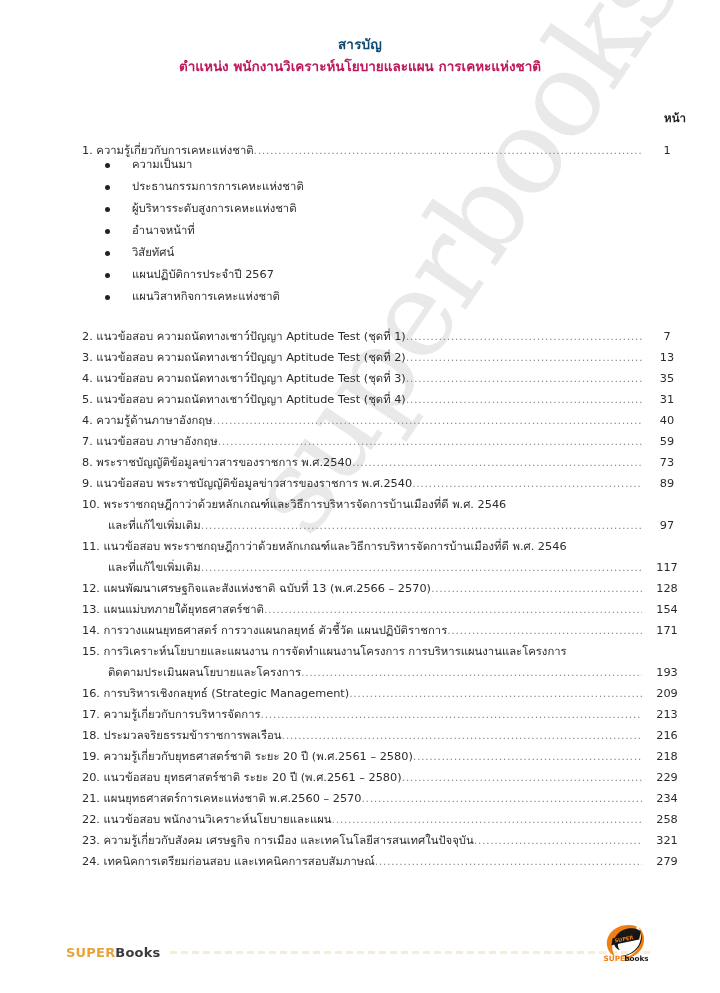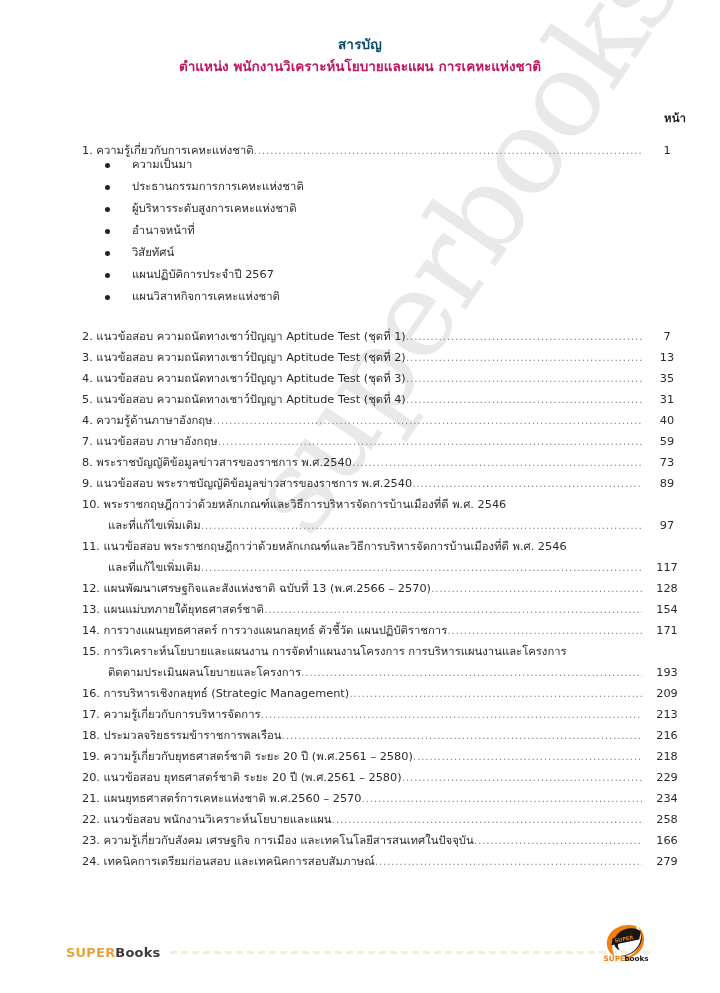--- a/index.html
+++ b/index.html
@@ -357,21 +357,21 @@
 
     <div class="toc-row">
       <span class="toc-label">22. แนวข้อสอบ พนักงานวิเคราะห์นโยบายและแผน</span>
       <span class="toc-leader">............................................................................................................................................................</span>
       <span class="toc-page">258</span>
     </div>
 
     <div class="toc-row">
       <span class="toc-label">23. ความรู้เกี่ยวกับสังคม เศรษฐกิจ การเมือง และเทคโนโลยีสารสนเทศในปัจจุบัน</span>
       <span class="toc-leader">............................................................................................................................................................</span>
-      <span class="toc-page">166</span>
+      <span class="toc-page">321</span>
     </div>
 
     <div class="toc-row">
       <span class="toc-label">24. เทคนิคการเตรียมก่อนสอบ และเทคนิคการสอบสัมภาษณ์</span>
       <span class="toc-leader">............................................................................................................................................................</span>
       <span class="toc-page">279</span>
     </div>
 
   </div>
 

